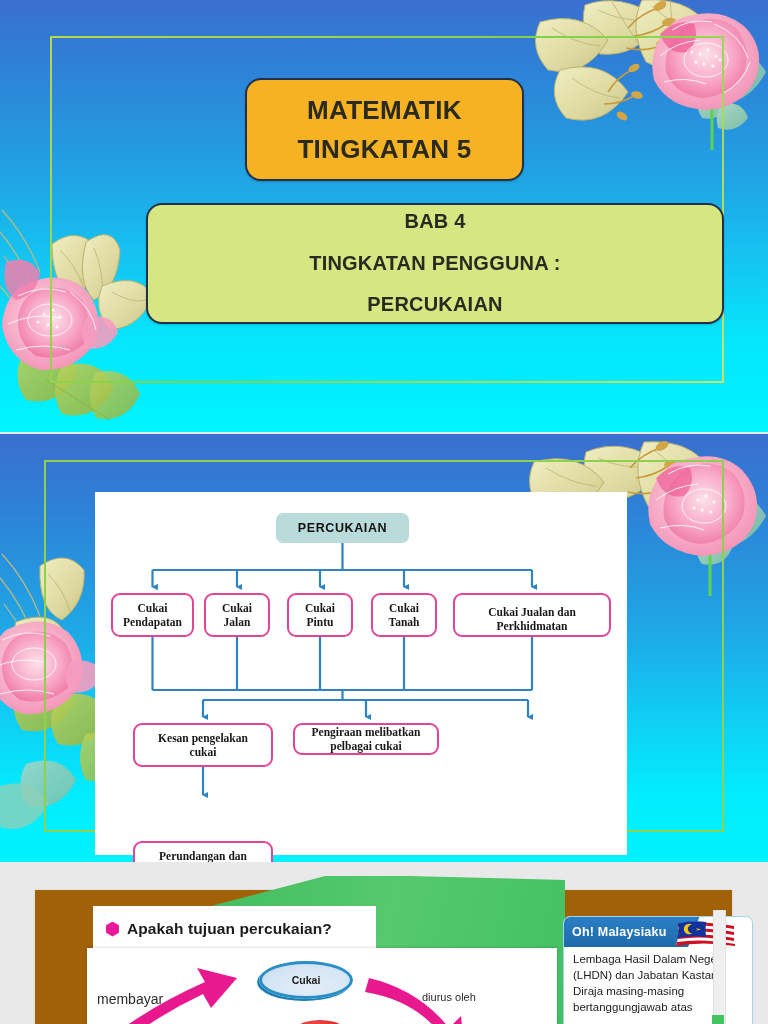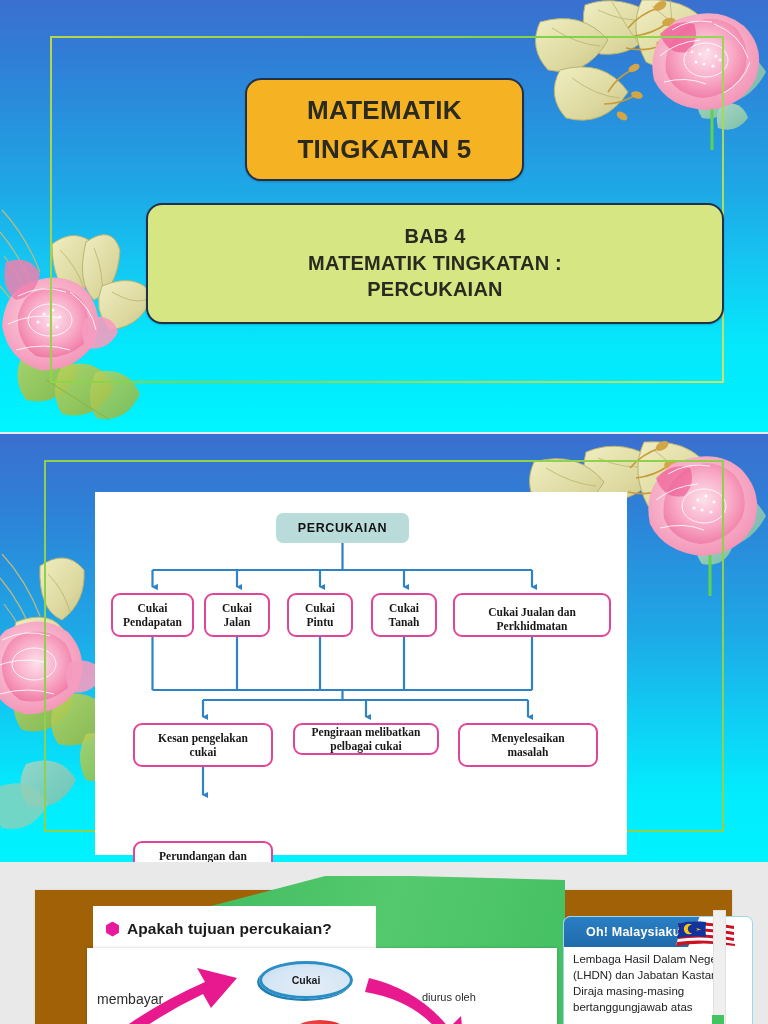--- a/index.html
+++ b/index.html
@@ -72,21 +72,21 @@
     position: absolute;
     left: 146px; top: 203px;
     width: 578px; height: 121px;
     background: #d6e682;
     border: 2.5px solid #23304a;
     border-radius: 16px;
     display: flex;
     flex-direction: column;
     align-items: center;
     justify-content: center;
-    gap: 1px;
+    gap: 16px;
     box-shadow: 0 1px 2px rgba(0,0,0,.18);
   }
   .subtitle-box .ln {
     font-size: 20px;
     font-weight: bold;
     color: #2a2a20;
     line-height: 1.28;
     text-align: center;
     letter-spacing: .2px;
   }
@@ -246,21 +246,21 @@
   }
   .my-head {
     position: relative;
     height: 30px;
     background: linear-gradient(to bottom,#2a7fc4,#1f6aab);
     clip-path: polygon(0 0, 72% 0, 66% 100%, 0 100%);
     display: flex; align-items: center;
   }
   .my-head span {
     font-size: 12.5px; font-weight: bold; color: #ffffff;
-    padding-left: 22px; letter-spacing: .2px;
+    padding-left: 8px; letter-spacing: .2px;
     font-family: "Liberation Sans", sans-serif;
   }
   .flag {
     position: absolute; right: 8px; top: 2px;
     width: 72px; height: 30px;
   }
   .my-body {
     padding: 5px 9px 0 9px;
     font-size: 11.5px;
     line-height: 1.38;
@@ -425,21 +425,21 @@
 
     <div class="frame1"></div>
 
     <div class="title-box">
       <div class="ln">MATEMATIK</div>
       <div class="ln">TINGKATAN 5</div>
     </div>
 
     <div class="subtitle-box">
       <div class="ln">BAB 4</div>
-      <div class="ln">MATEMATIK TINGKATAN :</div>
+      <div class="ln">TINGKATAN PENGGUNA :</div>
       <div class="ln">PERCUKAIAN</div>
     </div>
   </div>
 
   <div class="slide2">
 
     <svg width="768" height="428" style="position:absolute;left:0;top:0;">
       <g>
         <path d="M586 18 Q624 2 662 30 Q642 70 602 66 Q578 48 586 18Z" fill="url(#leafC)" stroke="#b9b271" stroke-width="1"></path>
         <path d="M598 24 Q624 36 650 32" stroke="#b9b271" stroke-width=".8" fill="none"></path>
@@ -577,24 +577,20 @@
         </div>
 
         <div class="node m1">
           <span><span>Kesan pengelakan</span><br>
           <span>cukai</span></span>
         </div>
         <div class="node m2">
           <span><span>Pengiraan melibatkan</span><br>
           <span>pelbagai cukai</span></span>
         </div>
-        <div class="node m3">
-          <span><span>Menyelesaikan</span><br>
-          <span>masalah</span></span>
-        </div>
 
         <div class="node b1">
           <span><span>Perundangan dan</span><br>
           <span>kewangan</span></span>
         </div>
 
       </div>
     </div>
   </div>
 

